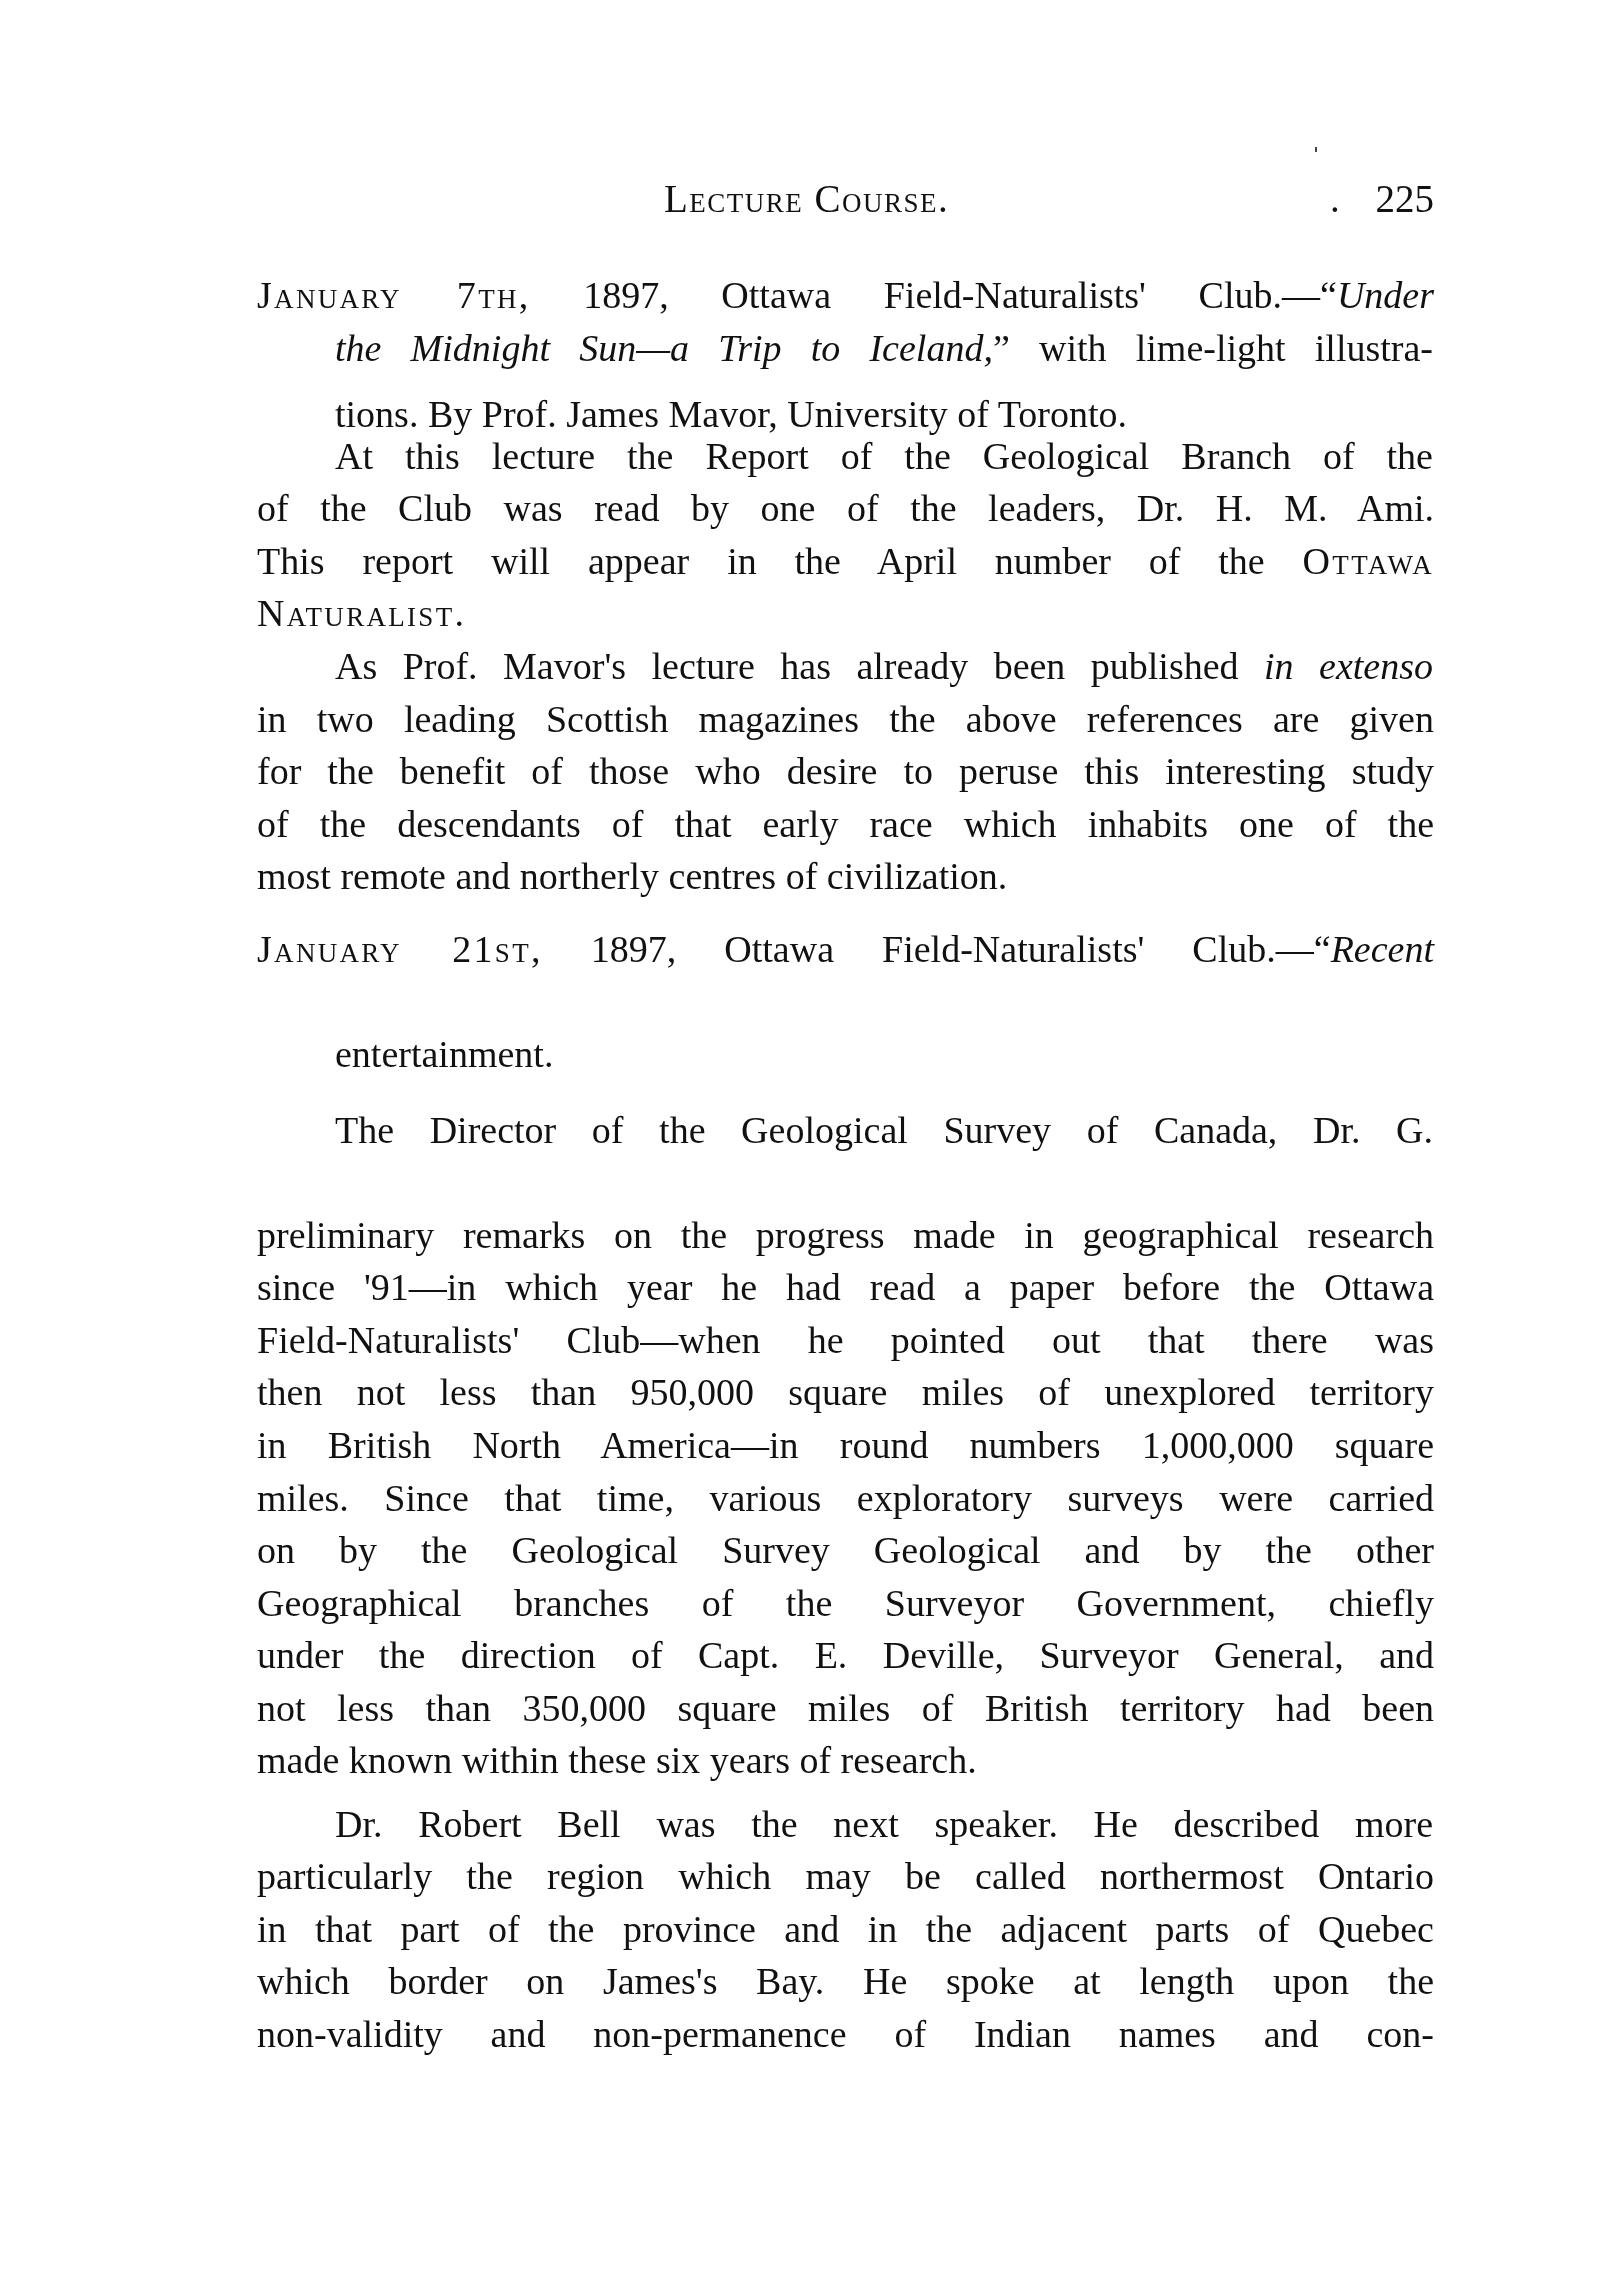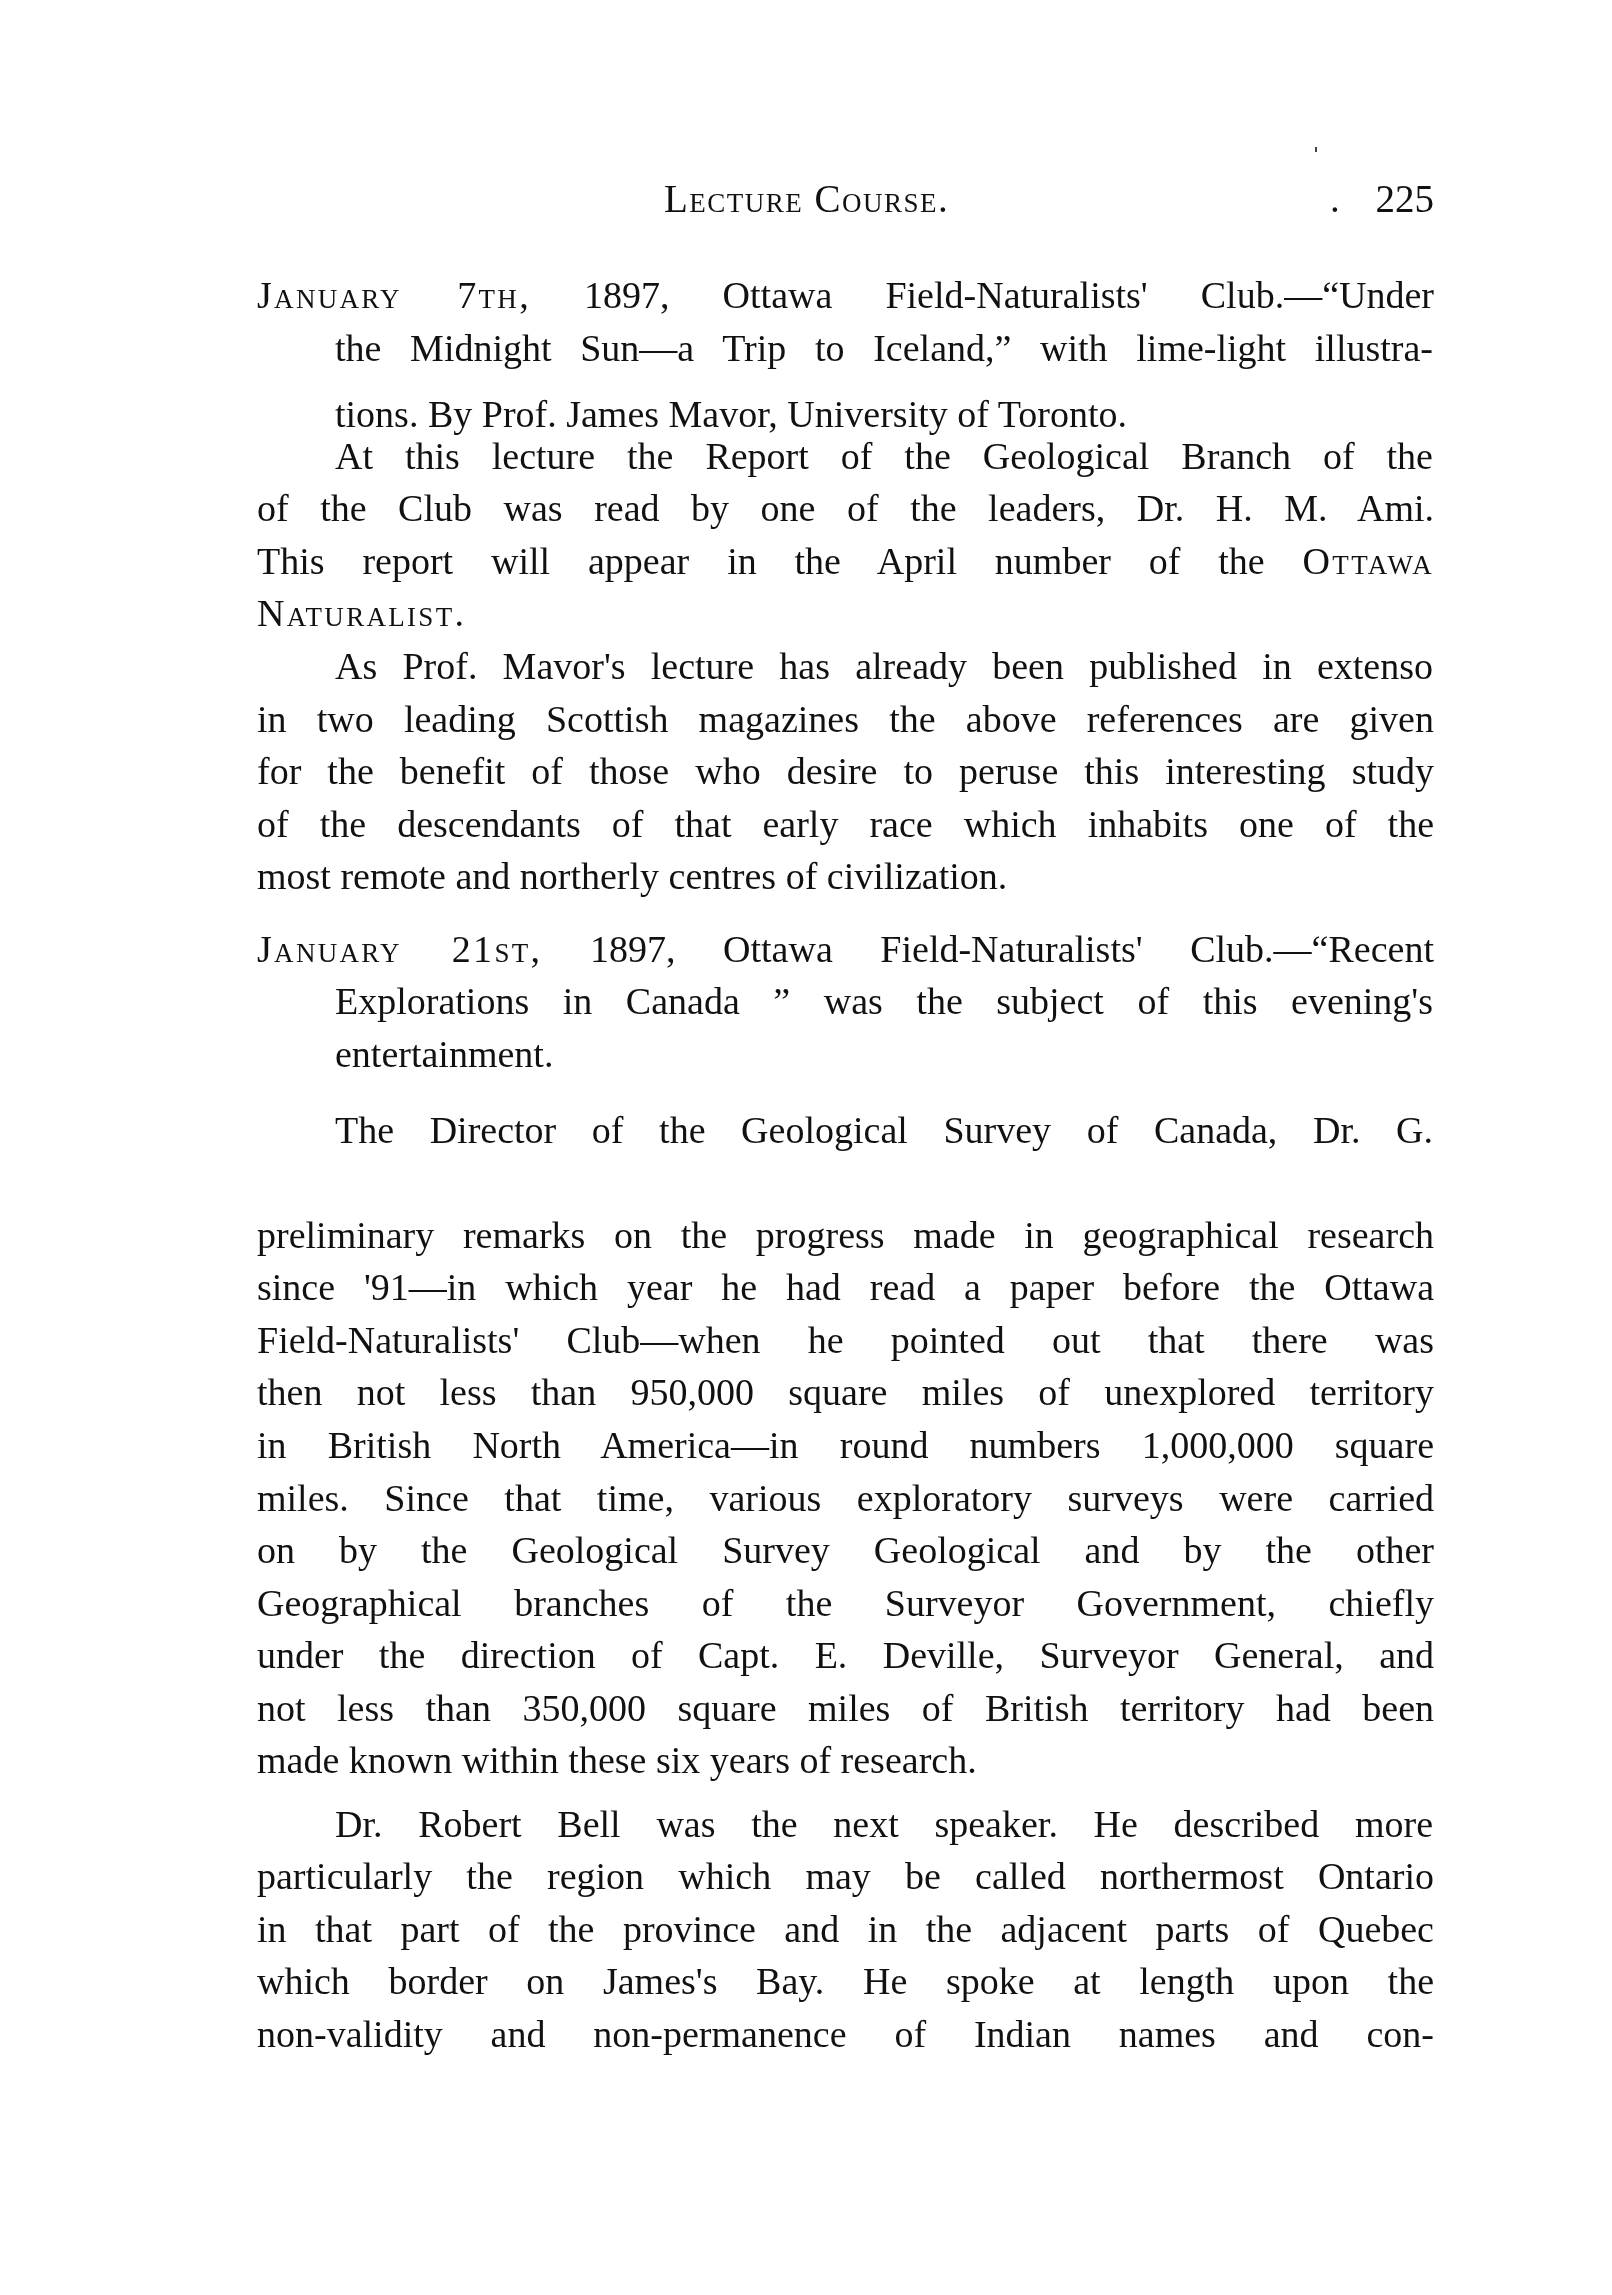--- a/index.html
+++ b/index.html
@@ -22,21 +22,21 @@
 
   .line {
     position: absolute; left: 257px; width: 1177px; height: 53px;
     font-size: 38px; line-height: 53px; white-space: nowrap;
     text-align: justify; text-align-last: justify;
   }
   .line.hang { left: 335px; width: 1098px; }
   .line.indent { left: 335px; width: 1098px; }
   .line.last { text-align-last: left; }
   .sc { font-variant: small-caps; letter-spacing: 2.3px; }
-  .it { }
+  .it { font-style: italic; }
 </style>
 </head>
 <body>
 
 <div class="page">
 
   <div class="specks"></div>
 
   <div class="running-head">
     <span class="title">Lecture Course.</span>
@@ -61,23 +61,20 @@
 
   <div class="line indent" style="top:640px"><span>As Prof. Mavor's lecture has already been published </span><span class="it">in extenso</span></div>
   <div class="line" style="top:693px"><span>in two leading Scottish magazines the above references are given</span></div>
   <div class="line" style="top:745px"><span>for the benefit of those who desire to peruse this interesting study</span></div>
   <div class="line" style="top:798px"><span>of the descendants of that early race which inhabits one of the</span></div>
   <div class="line last" style="top:850px"><span>most remote and northerly centres of civilization.</span></div>
 
   <div class="line" style="top:923px">
     <span class="sc">January 21st,</span><span> 1897, Ottawa Field-Naturalists' Club.—“</span><span class="it">Recent</span>
   </div>
-  <div class="line hang" style="top:975px">
-    <span class="it">Explorations in Canada</span><span> ” was the subject of this evening's</span>
-  </div>
   <div class="line hang last" style="top:1028px">
     <span>entertainment.</span>
   </div>
 
   <div class="line indent" style="top:1104px"><span>The Director of the Geological Survey of Canada, Dr. G.</span></div>
   <div class="line" style="top:1209px"><span>preliminary remarks on the progress made in geographical research</span></div>
   <div class="line" style="top:1261px"><span>since '91—in which year he had read a paper before the Ottawa</span></div>
   <div class="line" style="top:1314px"><span>Field-Naturalists' Club—when he pointed out that there was</span></div>
   <div class="line" style="top:1366px"><span>then not less than 950,000 square miles of unexplored territory</span></div>
   <div class="line" style="top:1419px"><span>in British North America—in round numbers 1,000,000 square</span></div>

